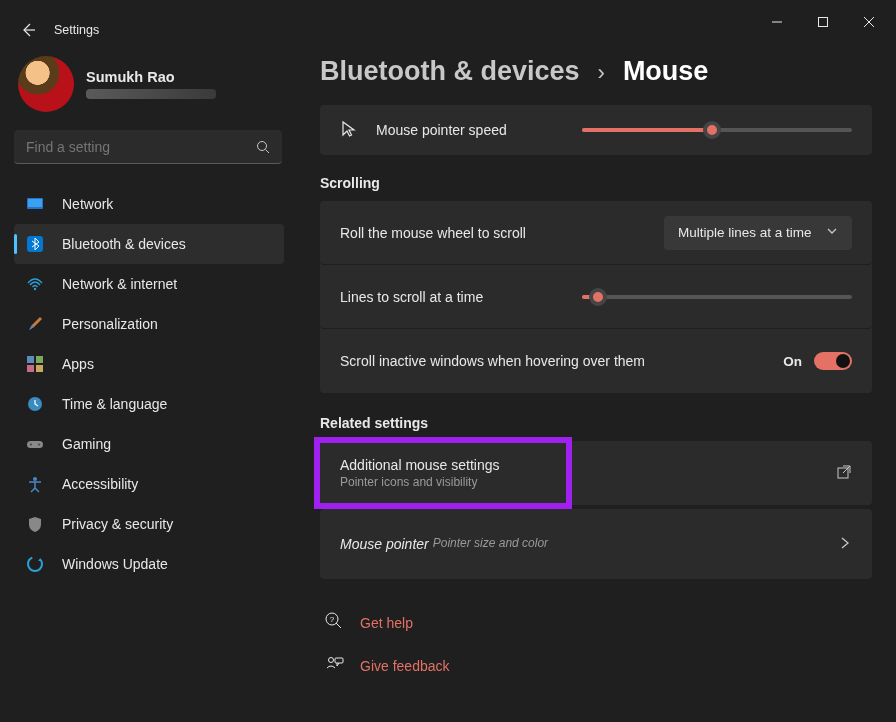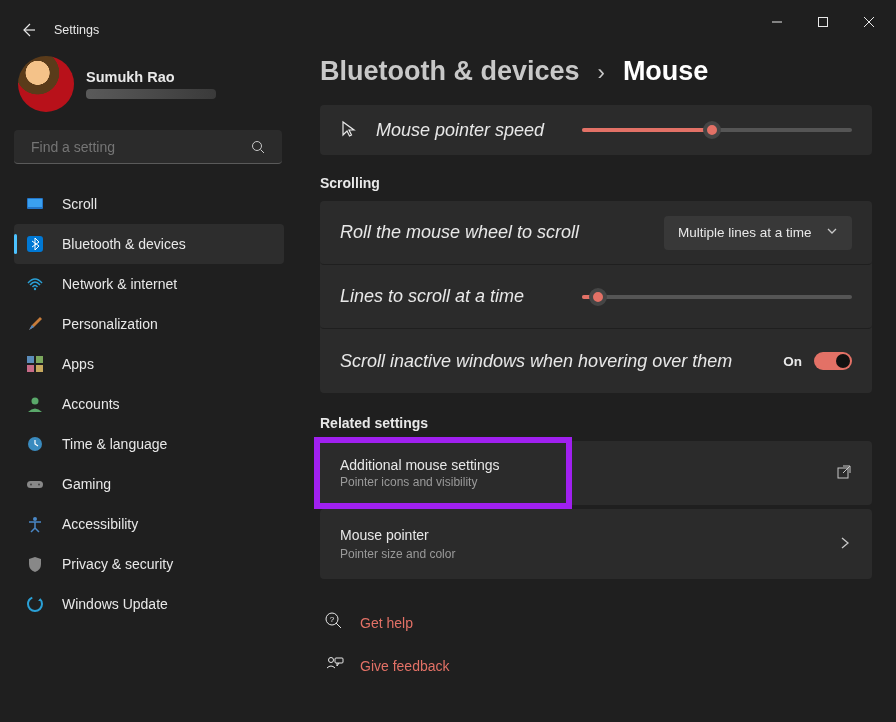--- a/index.html
+++ b/index.html
@@ -41,21 +41,21 @@
   .profile-email { width:130px; height:10px; background: linear-gradient(90deg, #5a5a5a, #3a3a3a); border-radius:4px;}
   .search {
     background: #2b2b2b;
     border: none;
     border-bottom: 1px solid #5a5a5a;
     width: 268px; height: 34px;
     margin: 4px 0 20px 0;
     display:flex; align-items:center;
     padding: 0 12px;
     border-radius: 4px;
-    justify-content: center;
+    justify-content: space-between;
   }
   .search input {
     background: transparent; border: none; outline: none;
     color: #c8c8c8; font-size: 14px; width: 220px;
   }
   .search-ic { width:14px; height:14px; }
   .nav { display:flex; flex-direction:column; gap:0;}
   .nav-item {
     display: flex; align-items: center; gap: 18px;
     height: 40px; padding: 0 12px;
@@ -82,21 +82,21 @@
     border-radius: 4px;
     width: 100%;
     display:flex; align-items:center;
     padding: 0 20px;
     min-height: 64px;
     margin-bottom: 4px;
   }
   .card.tall { min-height: 70px; flex-direction:column; align-items:flex-start; justify-content:center; gap:2px;}
   .card.tall .sub { font-size:12px; color:#9a9a9a;}
   .card-ic { margin-right: 18px; }
-  .card-label { font-size:18px; flex:1;font-style:italic; }
+  .card-label { font-size:14px; flex:1; }
   .section-hdr { font-size:14px; font-weight:600; margin: 22px 0 10px 0;}
   .section-hdr.first { margin-top: 20px;}
 
   .slider-wrap { width: 270px; display:flex; align-items:center;}
   .slider-track { flex:1; height:4px; background:#555; border-radius:2px; position:relative;}
   .slider-fill { position:absolute; left:0; top:0; bottom:0; background:#e37166; border-radius:2px;}
   .slider-thumb {
     position:absolute; top:50%; transform:translate(-50%,-50%);
     width:18px; height:18px; border-radius:50%;
     background:#e37166; border:4px solid #454545;
@@ -184,21 +184,21 @@
       </span>
     </div>
     <div class="nav">
       <div class="nav-item">
         <span class="nav-ic">
             <svg width="18" height="18">
               <rect x="1" y="3" width="16" height="11" rx="1" fill="#2375c8"></rect>
               <rect x="2" y="4" width="14" height="8" fill="#3aa0ef"></rect>
             </svg>
           </span>
-        <span class="nav-label">Scroll</span>
+        <span class="nav-label">Network</span>
       </div>
       <div class="nav-item selected">
         <span class="nav-ic">
             <svg width="16" height="16">
               <rect width="16" height="16" rx="3" fill="#0078d4"></rect>
               <path d="M8 2 L8 14 L12 10 L5 5 M8 2 L12 6 L5 11" stroke="#fff" stroke-width="1" fill="none"></path>
             </svg>
           </span>
         <span class="nav-label">Bluetooth &amp; devices</span>
       </div>
@@ -223,29 +223,20 @@
       <div class="nav-item">
         <span class="nav-ic">
             <svg width="18" height="18">
               <rect x="1" y="1" width="7" height="7" fill="#5b8cba"></rect>
               <rect x="10" y="1" width="7" height="7" fill="#7ca85e"></rect>
               <rect x="1" y="10" width="7" height="7" fill="#c76b88"></rect>
               <rect x="10" y="10" width="7" height="7" fill="#c7a85e"></rect>
             </svg>
           </span>
         <span class="nav-label">Apps</span>
-      </div>
-      <div class="nav-item">
-        <span class="nav-ic">
-            <svg width="18" height="18">
-              <circle cx="9" cy="6" r="3.5" fill="#5aa86a"></circle>
-              <path d="M2 17 Q9 10 16 17 Z" fill="#5aa86a"></path>
-            </svg>
-          </span>
-        <span class="nav-label">Accounts</span>
       </div>
       <div class="nav-item">
         <span class="nav-ic">
             <svg width="18" height="18">
               <circle cx="9" cy="9" r="7" fill="#3a8bbf"></circle>
               <path d="M9 5 L9 9 L12 11" stroke="#fff" stroke-width="1.2" fill="none"></path>
             </svg>
           </span>
         <span class="nav-label">Time &amp; language</span>
       </div>
@@ -350,21 +341,21 @@
       <div style="flex:1;"></div>
       <span class="external-ic" style="margin-right:20px;">
         <svg width="16" height="16" viewBox="0 0 16 16">
             <rect x="2" y="4" width="10" height="10" stroke="#c8c8c8" fill="none"></rect>
             <path d="M7 2 L14 2 L14 9 M14 2 L7 9" stroke="#c8c8c8" fill="none"></path>
           </svg>
       </span>
     </div>
 
     <div class="card tall" style="flex-direction:row; align-items:center;">
-      <div style="display:flex; flex-direction:column; gap:4px; flex:1;">
+      <div style="display:flex; flex-direction:row; gap:4px; flex:1;font-style:italic;">
         <div>Mouse pointer</div>
         <div class="sub">Pointer size and color</div>
       </div>
       <span class="chev-right">
         <svg width="14" height="14">
             <path d="M4 2 L10 7 L4 12" stroke="#c8c8c8" fill="none" stroke-width="1.3"></path>
           </svg>
       </span>
     </div>
 

